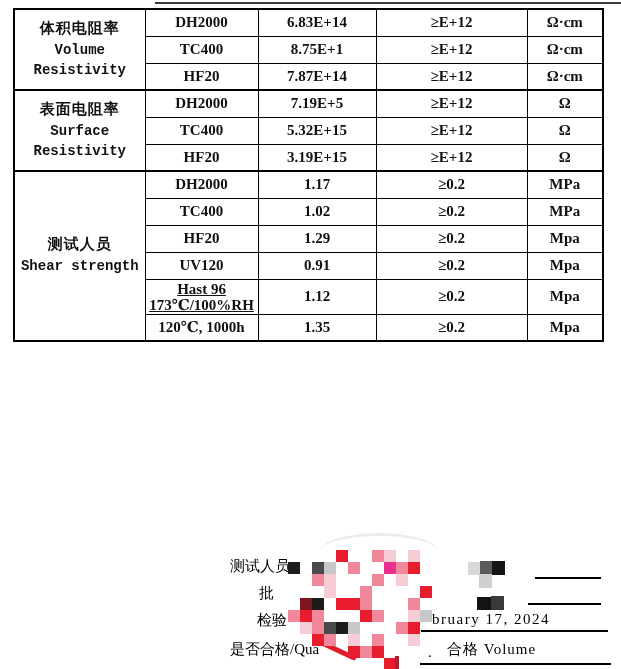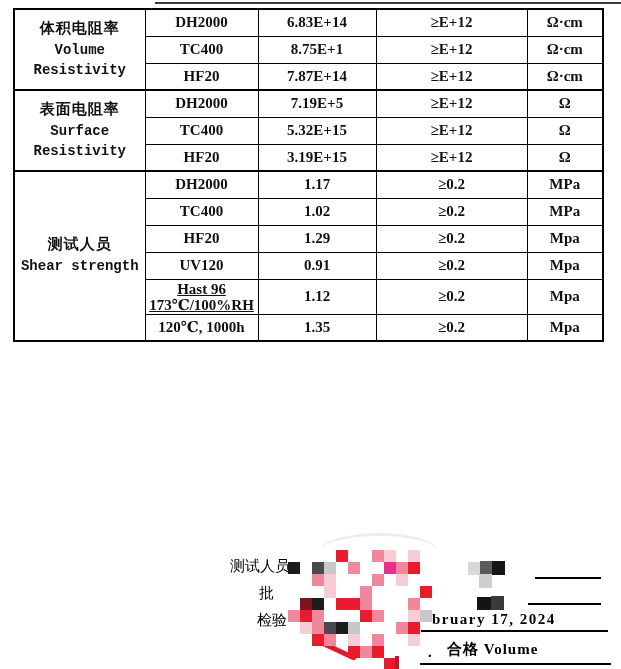--- a/index.html
+++ b/index.html
@@ -14,21 +14,21 @@
   table.report{border:2.5px solid #000;}
   tr.gsep td{border-top:2.4px solid #000;}
   td.cat{font-size:15px;line-height:20px;font-family:Liberation Mono, monospace;}
   td.cat .zh{font-size:15px;letter-spacing:1px;}
   td.cat .en{font-size:14px;}
   tr.r{height:27px;}
   tr.r-tall{height:35px;}
   td .l2{line-height:16px;text-decoration:underline;}
   .sign-label{position:absolute;font-weight:normal;font-size:15px;color:#000;white-space:nowrap;}
   .sign-line{position:absolute;height:2px;background:#000;}
-  .sign-text{position:absolute;font-weight:bold;font-size:15px;color:#000;white-space:nowrap;}
+  .sign-text{position:absolute;font-weight:normal;font-size:15px;color:#000;white-space:nowrap;}
   #mosaic{position:absolute;left:288px;top:550px;width:168px;height:120px;}
   #mosaic .cell{position:absolute;width:12px;height:12px;}
   .blk{position:absolute;}
   #stamp-stroke{position:absolute;left:314px;top:647px;width:44px;height:5px;border-radius:3px;
        transform:rotate(25deg);}
   #stamp-arc{position:absolute;left:320px;top:533px;width:118px;height:34px;border:none;
        border-top:3px solid #ececec;border-radius:50%;}
 </style>
 </head>
 <body>
@@ -132,20 +132,21 @@
           <td>1.35</td>
           <td>≥0.2</td>
           <td>Mpa</td>
         </tr>
       </tbody>
   </table>
 
   <span class="sign-label" style="left:230px;top:557px;">测试人员</span>
   <span class="sign-label" style="left:259px;top:584px;">批</span>
   <span class="sign-label" style="left:257px;top:611px;">检验</span>
+  <span class="sign-label" style="left:230px;top:640px;">是否合格/Qua</span>
 
   <span class="sign-text" style="left:432px;top:611px;letter-spacing:1.5px;">bruary 17, 2024</span>
   <span class="sign-text" style="left:428px;top:644px;">.</span>
   <span class="sign-text" style="left:447px;top:640px;letter-spacing:1px;">合格 Volume</span>
 
   <div id="sign-lines">
       <div class="sign-line" style="left: 535px; top: 577px; width: 66px; background: rgb(0, 0, 0);"></div>
       <div class="sign-line" style="left: 528px; top: 603px; width: 73px; background: rgb(0, 0, 0);"></div>
       <div class="sign-line" style="left: 421px; top: 630px; width: 187px; background: rgb(0, 0, 0);"></div>
       <div class="sign-line" style="left: 420px; top: 663px; width: 191px; background: rgb(0, 0, 0);"></div>

